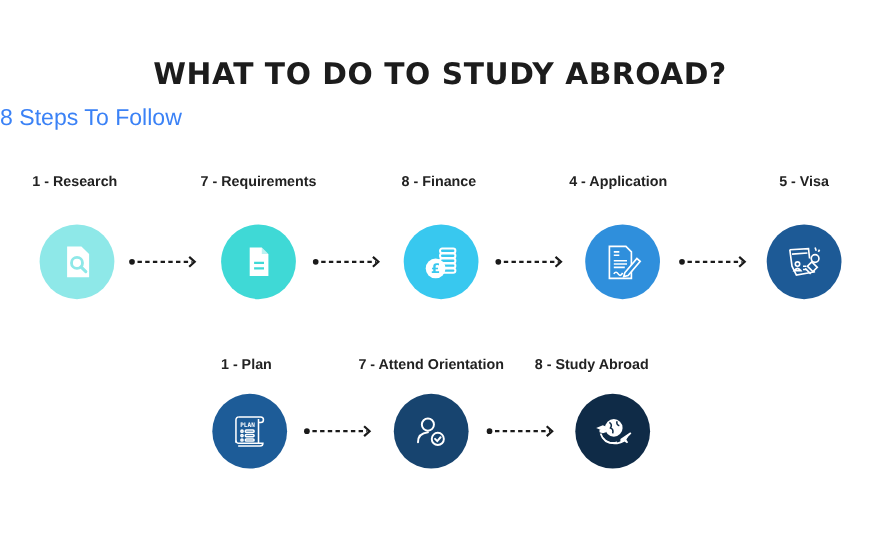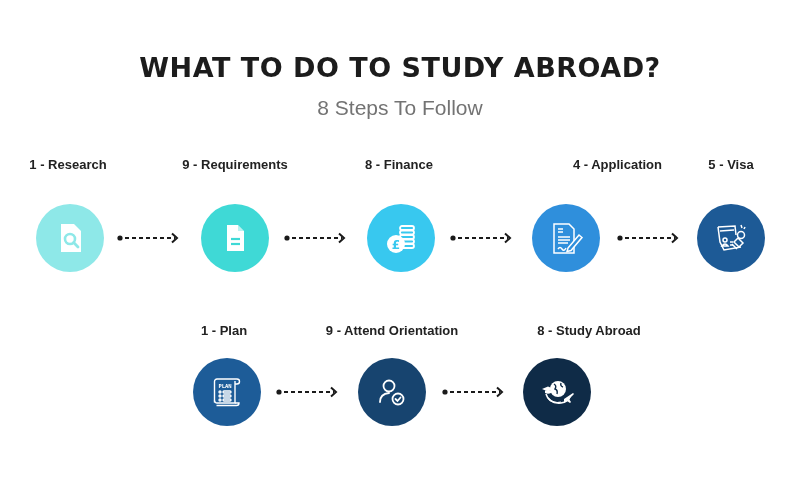--- a/index.html
+++ b/index.html
@@ -5,22 +5,22 @@
     html, body { margin: 0; padding: 0; }
     body {
       width: 800px; height: 500px; background: #ffffff; position: relative; overflow: hidden;
       font-family: "Liberation Sans", sans-serif; color: #1a1a1a;
     }
     .title {
       position: absolute; left: 0; top: 52px; width: 800px; text-align: center;
       font-family: "DejaVu Sans", sans-serif; font-weight: bold; font-size: 27px; letter-spacing: 0.5px; color: #1c1c1c;
     }
     .subtitle {
-      position: absolute; left: 0; top: 96px; width: 800px; text-align: center;
-      font-family: "Liberation Sans", sans-serif; font-size: 21px; color: #737373;
+      position: absolute; left: 0; top: 96px; width: 800px; 
+      font-family: "Liberation Sans", sans-serif; font-size: 21px; color: #3b82f6;
     }
     .label {
       position: absolute; width: 200px; margin-left: -100px; text-align: center;
       font-family: "Liberation Sans", sans-serif; font-weight: bold; font-size: 13px; color: #222;
     }
     .circle {
       position: absolute; width: 68px; height: 68px; border-radius: 50%;
       margin-left: -34px; margin-top: -34px;
       display: flex; align-items: center; justify-content: center;
     }
@@ -29,23 +29,23 @@
       position: absolute; width: 64px; height: 14px; margin-top: -7px;
     }
   </style>
 </head>
 <body>
 
 <div class="title">WHAT TO DO TO STUDY ABROAD?</div>
 <div class="subtitle">8 Steps To Follow</div>
 
 <div class="label" style="left:68px; top:157px;">1 - Research</div>
-<div class="label" style="left:235px; top:157px;">9 - Requirements</div>
+<div class="label" style="left:235px; top:157px;">7 - Requirements</div>
 <div class="label" style="left:399px; top:157px;">8 - Finance</div>
-<div class="label" style="left:562px; top:157px;text-align:right;">4 - Application</div>
+<div class="label" style="left:562px; top:157px;">4 - Application</div>
 <div class="label" style="left:731px; top:157px;">5 - Visa</div>
 
 <div class="circle" style="left:70px; top:238px; background:#8ee8e8;">
   <svg viewBox="0 0 40 40">
     <path d="M11 6 h13 l7 7 v21 h-20 z" fill="#ffffff"></path>
     <circle cx="20" cy="21" r="5" fill="none" stroke="#8ee8e8" stroke-width="2.6"></circle>
     <line x1="23.6" y1="24.6" x2="28" y2="29" stroke="#8ee8e8" stroke-width="2.8" stroke-linecap="round"></line>
   </svg>
 </div>
 
@@ -124,22 +124,22 @@
       <circle cx="30" cy="17" r="3.5"></circle>
       <path d="M27 20 l-4 4 l5 5 l4 -4 z" fill="#1d5a96"></path>
       <line x1="21" y1="26" x2="26" y2="31"></line>
       <line x1="30" y1="7" x2="31" y2="10"></line>
       <line x1="34" y1="9" x2="33" y2="11"></line>
     </g>
   </svg>
 </div>
 
 <div class="label" style="left:224px; top:323px;">1 - Plan</div>
-<div class="label" style="left:392px; top:323px;">9 - Attend Orientation</div>
-<div class="label" style="left:589px; top:323px;">8 - Study Abroad</div>
+<div class="label" style="left:392px; top:323px;">7 - Attend Orientation</div>
+<div class="label" style="left:538px; top:323px;">8 - Study Abroad</div>
 
 <div class="circle" style="left:227px; top:392px; background:#1d5c98;">
   <svg viewBox="0 0 40 40">
     <g fill="none" stroke="#ffffff" stroke-width="1.4">
       <path d="M10 7 h20 a2.5 2.5 0 0 1 0 5 h-2"></path>
       <path d="M10 7 a2.5 2.5 0 0 0 -2.5 2.5 v21"></path>
       <path d="M28 9 v22 h-18 a2.5 2.5 0 0 1 -2.5 -2.5"></path>
       <path d="M28 31 h4 a2.5 2.5 0 0 1 -2.5 2.5 h-20"></path>
       <circle cx="13" cy="20" r="1"></circle>
       <circle cx="13" cy="24" r="1"></circle>

